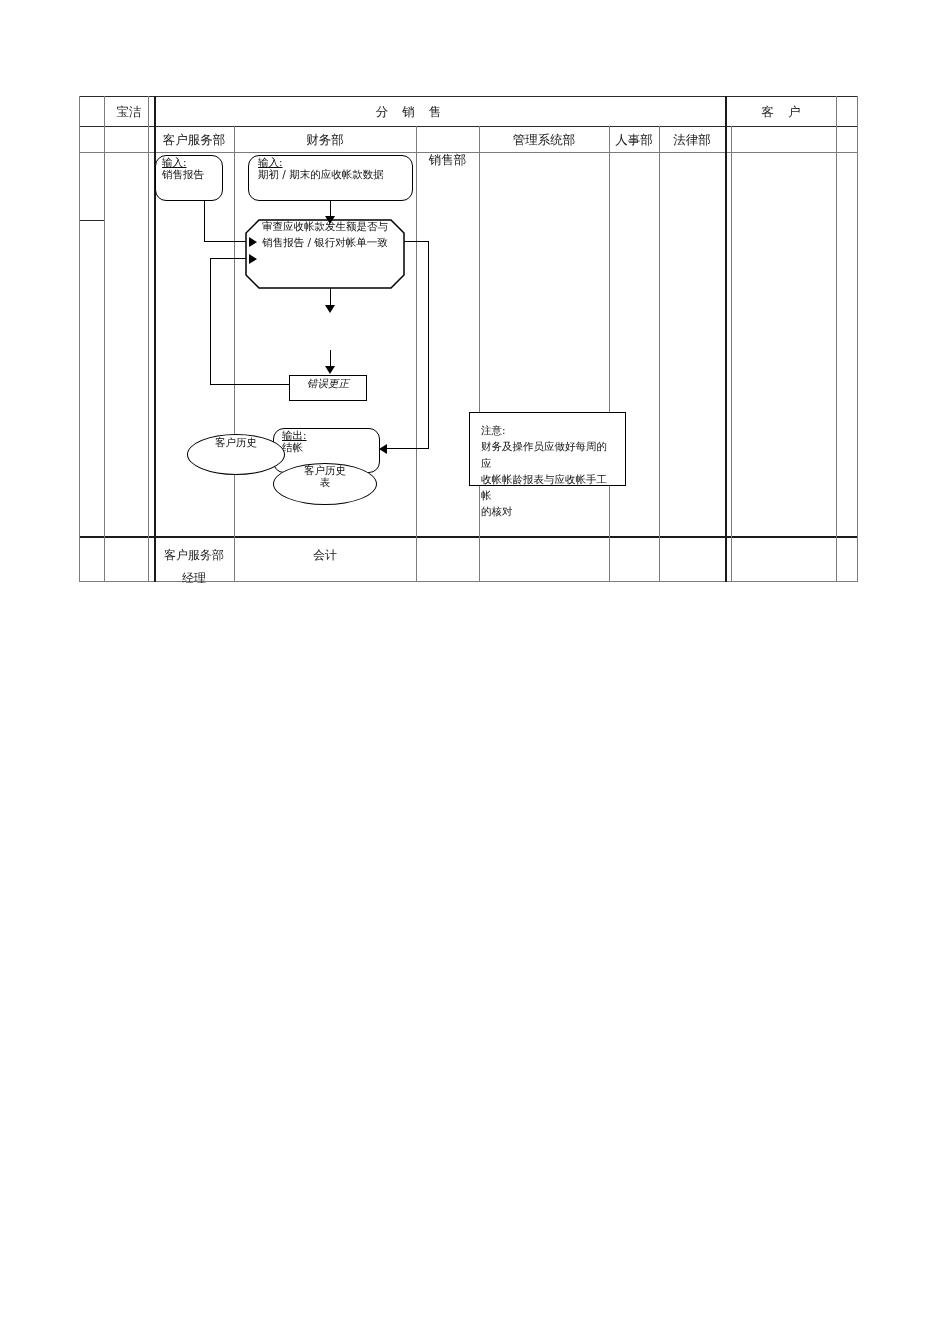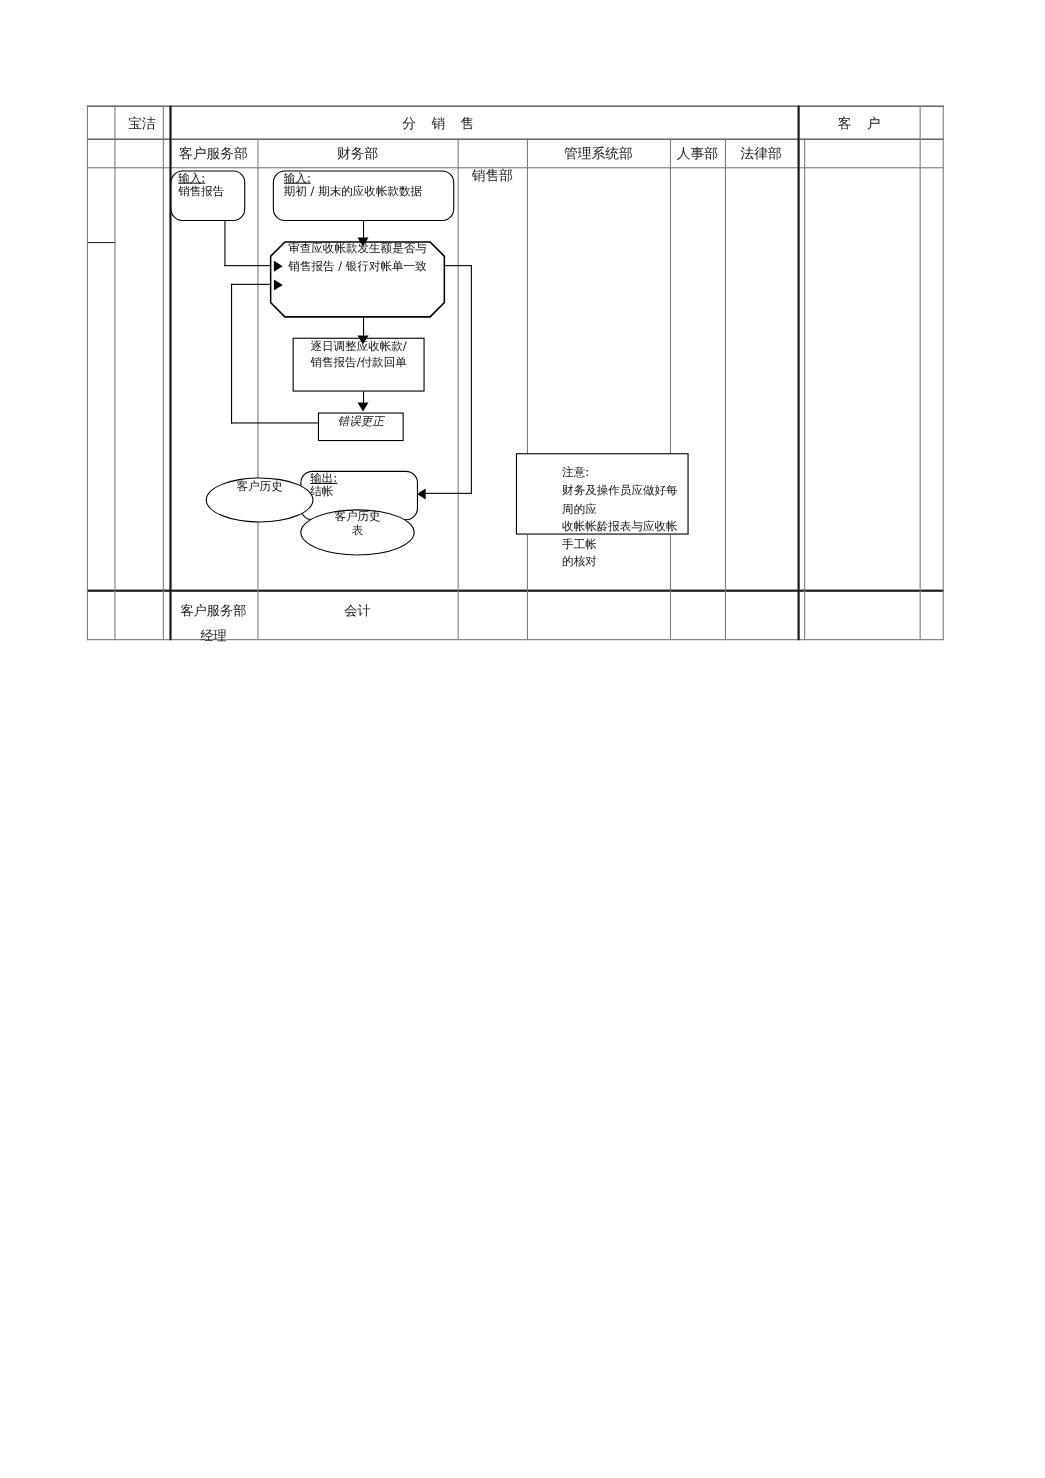--- a/index.html
+++ b/index.html
@@ -160,21 +160,21 @@
     <div class="cellline vline grey" style="left:337px; top:30px; height:456px;"></div>
     <div class="cellline vline grey" style="left:400px; top:30px; height:456px;"></div>
     <div class="cellline vline grey" style="left:530px; top:30px; height:456px;"></div>
     <div class="cellline vline grey" style="left:580px; top:30px; height:456px;"></div>
     <div class="cellline vline thick" style="left:646px; top:0px; height:486px;"></div>
     <div class="cellline vline grey" style="left:652px; top:30px; height:456px;"></div>
     <div class="cellline vline grey" style="left:757px; top:0px; height:486px;"></div>
     <div class="cellline vline grey" style="left:778px; top:0px; height:486px;"></div>
 
     <div class="hdrtext" style="left:25px; top:8px; width:50px;">宝洁</div>
-    <div class="hdrtext spaced" style="left:69px; top:8px; width:506px;">分  销  售</div>
+    <div class="hdrtext spaced" style="left:79px; top:8px; width:506px;">分  销  售</div>
     <div class="hdrtext spaced" style="left:652px; top:8px; width:105px;">客  户</div>
 
     <div class="hdrtext" style="left:75px; top:36px; width:80px;">客户服务部</div>
     <div class="hdrtext" style="left:155px; top:36px; width:182px;">财务部</div>
     <div class="hdrtext" style="left:337px; top:36px; width:63px;margin-top:20px;">销售部</div>
     <div class="hdrtext" style="left:400px; top:36px; width:130px;">管理系统部</div>
     <div class="hdrtext" style="left:530px; top:36px; width:50px;">人事部</div>
     <div class="hdrtext" style="left:580px; top:36px; width:66px;">法律部</div>
     <div class="hdrtext" style="left:652px; top:36px; width:105px;"></div>
 
@@ -228,26 +228,20 @@
       <polygon points="14,1 146,1 159,14 159,56 146,69 14,69 1,56 1,14" fill="#ffffff" stroke="#000000" stroke-width="1.5"></polygon>
     </svg>
     <div class="olabel">
       <div>
         <div>审查应收帐款发生额是否与</div>
         <div>销售报告 / 银行对帐单一致</div>
       </div>
     </div>
   </div>
 
-  <div class="shape rect" style="left:266px; top:307px; width:120px; height:49px;">
-    <div class="inner">
-      <div>逐日调整应收帐款/</div>
-      <div>销售报告/付款回单</div>
-    </div>
-  </div>
 
   <div class="shape rect" style="left:289px; top:375px; width:78px; height:26px;font-style:italic;">
     <div class="inner">错误更正</div>
   </div>
 
   <div class="shape rbox" style="left:273px; top:428px; width:107px; height:45px;">
     <div class="inner tight" style="padding:0 8px;">
       <div class="uline txtleft">输出:</div>
       <div class="txtleft">结帐</div>
     </div>
@@ -258,21 +252,21 @@
   </div>
 
   <div class="shape ellipse" style="left:273px; top:463px; width:104px; height:42px;">
     <div class="inner tight">
       <div>客户历史</div>
       <div>表</div>
     </div>
   </div>
 
   <div class="shape rect notebox" style="left:469px; top:412px; width:157px; height:74px;">
-    <div style="width:100%;margin-left:30px;">
+    <div style="width:100%;">
       <div>注意:</div>
       <div>财务及操作员应做好每周的应</div>
       <div>收帐帐龄报表与应收帐手工帐</div>
       <div>的核对</div>
     </div>
   </div>
 
 
 </div>
 

